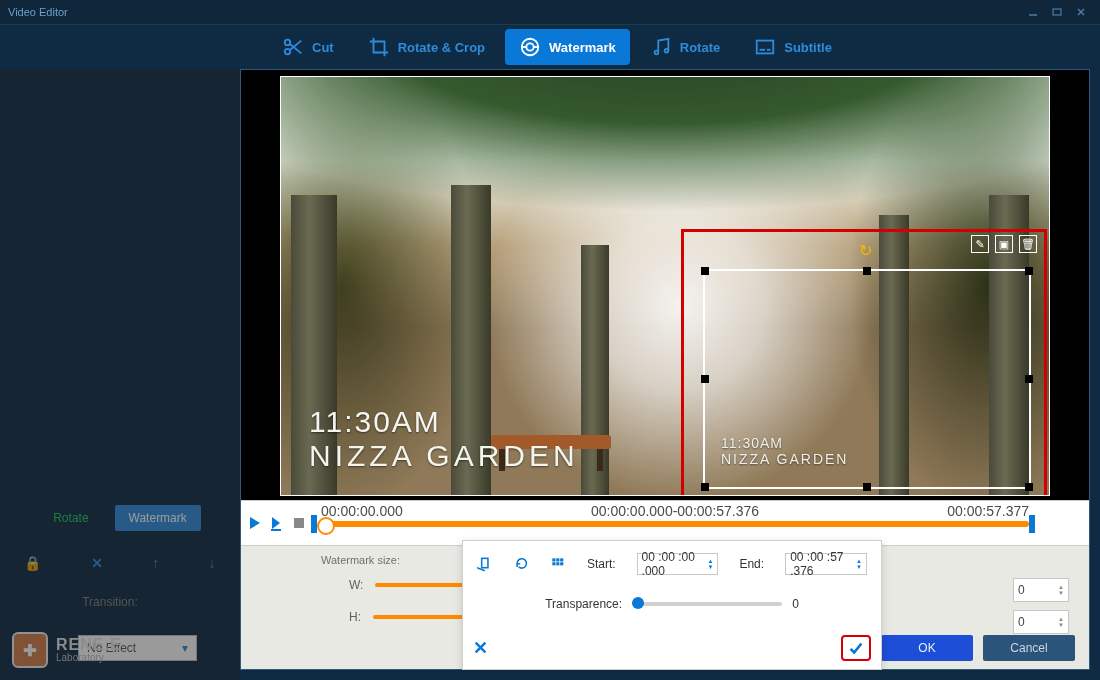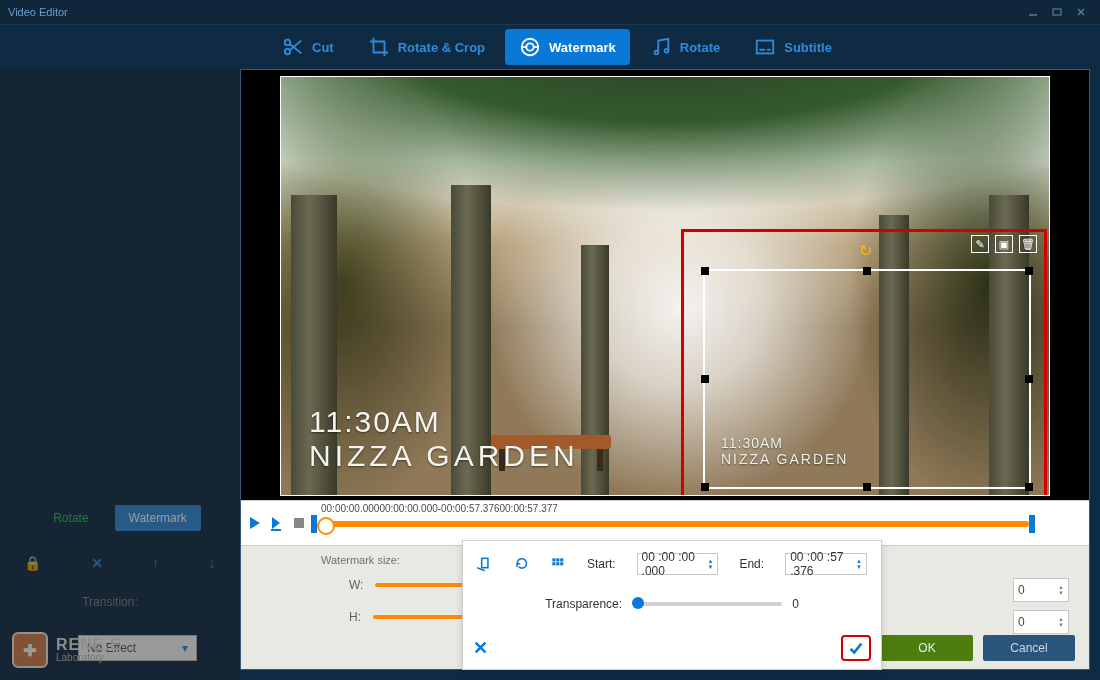--- a/index.html
+++ b/index.html
@@ -93,21 +93,21 @@
 
   .wm-mini-caption{position:absolute;left:440px;top:358px;color:#f0f0ea;font-family:Georgia,serif;text-shadow:0 1px 2px rgba(0,0,0,.5)}
   .wm-mini-caption .ln1{font-size:14px;letter-spacing:1px}
   .wm-mini-caption .ln2{font-size:14px;letter-spacing:2px}
 
   .wmtools{position:absolute;right:18px;top:158px;display:flex;gap:6px;background:rgba(0,0,0,0.0)}
   .wmtools span{width:18px;height:18px;display:flex;align-items:center;justify-content:center;color:#fff;border:1px solid #fff;font-size:11px}
 
   
   .timeline{position:absolute;left:0;right:0;top:430px;height:46px;background:#fff;border-top:1px solid #ccc;border-bottom:1px solid #ccc}
-  .tl-labels{position:absolute;left:80px;right:60px;top:2px;display:flex;font-size:10px;color:#4a4a4a}
+  .tl-labels{position:absolute;left:80px;right:60px;top:2px;display:flex;justify-content:space-between;font-size:14px;color:#4a4a4a}
   .tl-track{position:absolute;left:80px;right:60px;top:20px;height:6px;background:var(--orange);border-radius:3px}
   .tl-track::before{content:"";position:absolute;left:-4px;top:-4px;width:14px;height:14px;border-radius:50%;background:#fff;border:2px solid var(--orange)}
   .tl-end{position:absolute;right:-6px;top:-6px;width:6px;height:18px;background:#0a78d6}
   .tl-start{position:absolute;left:-10px;top:-6px;width:6px;height:18px;background:#0a78d6}
   .tl-ctrls{position:absolute;left:6px;top:14px;display:flex;gap:6px;align-items:center;color:var(--blue)}
   .tl-ctrls svg{width:16px;height:16px}
   .tl-right{position:absolute;right:6px;top:14px;display:flex;gap:6px;align-items:center;color:var(--blue)}
 
   
   .settingsrow{position:absolute;left:0;right:0;top:478px;bottom:0}
@@ -117,21 +117,21 @@
   .slider{width:360px;height:4px;background:var(--orange);border-radius:2px}
   .numbox{width:56px;height:24px;border:1px solid var(--box-border);background:#fff;display:flex;align-items:center;padding:0 4px;font-size:12px;color:#444}
   .numbox .spin{margin-left:auto;display:flex;flex-direction:column}
   .numbox .spin span{font-size:6px;color:#888;line-height:6px}
   .pos-num{position:absolute;right:20px;top:30px}
   .pos-num2{position:absolute;right:20px;top:62px}
 
   
   .footer{position:absolute;right:14px;bottom:8px;display:flex;gap:10px}
   .btn{width:92px;height:26px;display:flex;align-items:center;justify-content:center;font-size:12px;border-radius:2px}
-  .btn.ok{background:#4d7c0f;color:#e7eef6}
+  .btn.ok{background:#1d4ed8;color:#e7eef6}
   .btn.cancel{background:#2b547a;color:#cbd7e2}
 
   
   .popup{position:absolute;left:462px;top:540px;width:420px;height:130px;background:#fff;border:1px solid #d0d0d0;box-shadow:0 2px 8px rgba(0,0,0,0.15)}
   .popup-row1{position:absolute;left:14px;top:12px;right:14px;display:flex;align-items:center;gap:21px;color:var(--blue)}
   .picon{width:20px;height:20px;display:flex;align-items:center;justify-content:center}
   .tlabel{font-size:12px;color:#333}
   .tbox{height:22px;border:1px solid var(--box-border);padding:0 4px;font-size:12px;color:#333;display:flex;align-items:center;gap:2px}
   .tbox .spin2{display:flex;flex-direction:column;margin-left:4px}
   .tbox .spin2 span{font-size:6px;color:var(--blue);line-height:6px}

